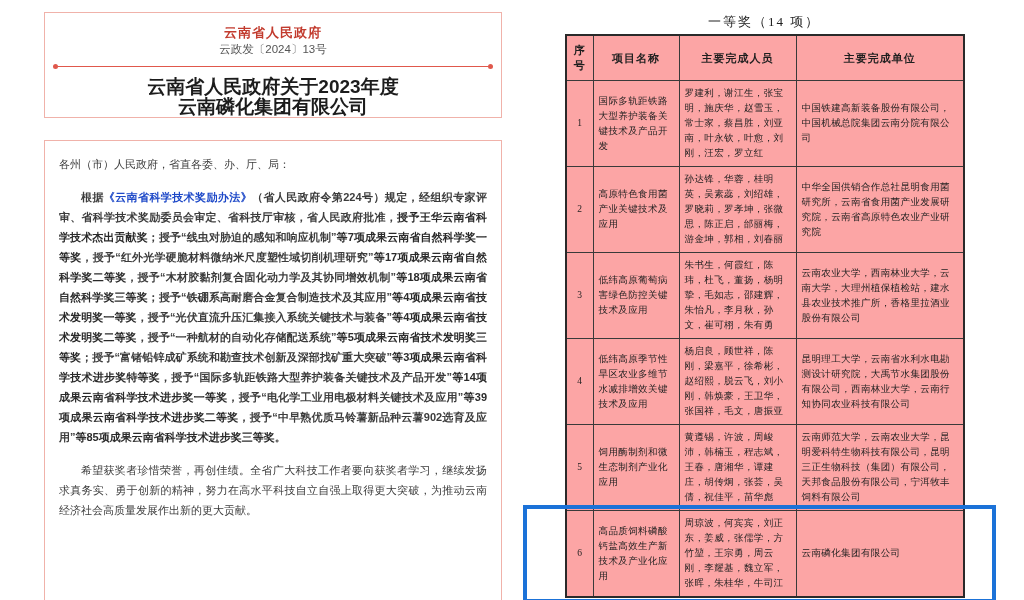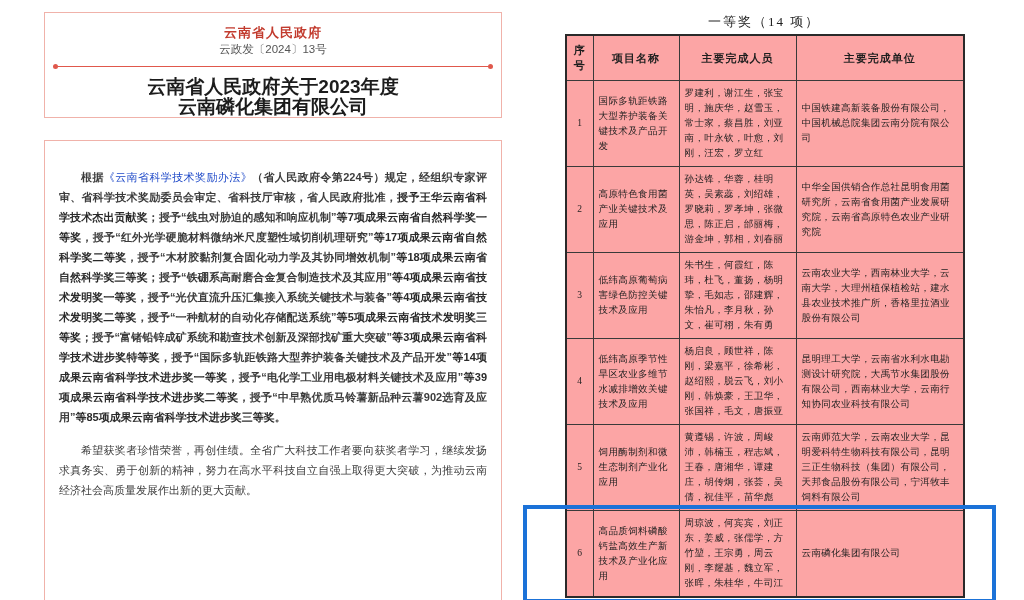--- a/index.html
+++ b/index.html
@@ -25,21 +25,21 @@
     position:absolute; left:44px; top:140px; width:458px; height:490px;
     border:1px solid #f0b2aa; background:#fff;
     padding:13px 14px; font-size:11px; line-height:20px; color:#3c3c3c;
     text-align:justify;
   }
   .body-box p { margin-bottom:0; }
   .body-box p.gap { margin-top:13px; }
   .body-box p.ind { text-indent:2em; }
   .seg-normal { font-weight:bold; }
   .seg-bold { font-weight:bold; color:#2a2a2a; }
-  .seg-link { font-weight:normal; color:#1e49c8; cursor:pointer; }
+  .seg-link { font-weight:bold; color:#1e49c8; cursor:pointer; }
 
   
   .tbl-title {
     position:absolute; left:565px; top:13px; width:398px; text-align:center;
     font-family:"Liberation Serif","DejaVu Serif",serif;
     font-size:13px; letter-spacing:2px; color:#1e1e1e;
   }
   table.awards {
     position:absolute; left:565px; top:34px; width:398px;
     border-collapse:collapse; border:2px solid #2a2a2a;
@@ -74,20 +74,21 @@
       <span class="line"></span>
       <span class="dot"></span>
     </div>
     <div class="doc-title">
       <div>云南省人民政府关于2023年度</div>
       <div>云南磷化集团有限公司</div>
     </div>
   </div>
 
   <div class="body-box">
+    <p>各州（市）人民政府，省直各委、办、厅、局：</p>
     <p class="gap ind"><span class="seg-normal">根据</span><span class="seg-link">《云南省科学技术奖励办法》</span><span class="seg-normal">（省人民政府令第224号）规定，经组织专家评审、省科学技术奖励委员会审定、省科技厅审核，省人民政府批准，</span><span class="seg-bold">授予王华云南省科学技术杰出贡献奖</span><span class="seg-normal">；授予“线虫对胁迫的感知和响应机制”</span><span class="seg-bold">等7项成果云南省自然科学奖一等奖</span><span class="seg-normal">，授予“红外光学硬脆材料微纳米尺度塑性域切削机理研究”</span><span class="seg-bold">等17项成果云南省自然科学奖二等奖</span><span class="seg-normal">，授予“木材胶黏剂复合固化动力学及其协同增效机制”</span><span class="seg-bold">等18项成果云南省自然科学奖三等奖</span><span class="seg-normal">；授予“铁硼系高耐磨合金复合制造技术及其应用”</span><span class="seg-bold">等4项成果云南省技术发明奖一等奖</span><span class="seg-normal">，授予“光伏直流升压汇集接入系统关键技术与装备”</span><span class="seg-bold">等4项成果云南省技术发明奖二等奖</span><span class="seg-normal">，授予“一种航材的自动化存储配送系统”</span><span class="seg-bold">等5项成果云南省技术发明奖三等奖</span><span class="seg-normal">；授予“富锗铅锌成矿系统和勘查技术创新及深部找矿重大突破”</span><span class="seg-bold">等3项成果云南省科学技术进步奖特等奖</span><span class="seg-normal">，授予“国际多轨距铁路大型养护装备关键技术及产品开发”</span><span class="seg-bold">等14项成果云南省科学技术进步奖一等奖</span><span class="seg-normal">，授予“电化学工业用电极材料关键技术及应用”</span><span class="seg-bold">等39项成果云南省科学技术进步奖二等奖</span><span class="seg-normal">，授予“中早熟优质马铃薯新品种云薯902选育及应用”</span><span class="seg-bold">等85项成果云南省科学技术进步奖三等奖</span><span class="seg-normal">。</span></p>
     <p class="gap ind">希望获奖者珍惜荣誉，再创佳绩。全省广大科技工作者要向获奖者学习，继续发扬求真务实、勇于创新的精神，努力在高水平科技自立自强上取得更大突破，为推动云南经济社会高质量发展作出新的更大贡献。</p>
   </div>
 
   <div class="tbl-title">一等奖（14 项）</div>
 
   <table class="awards">
     <colgroup>
       <col class="w-no">
         <col class="w-proj">

